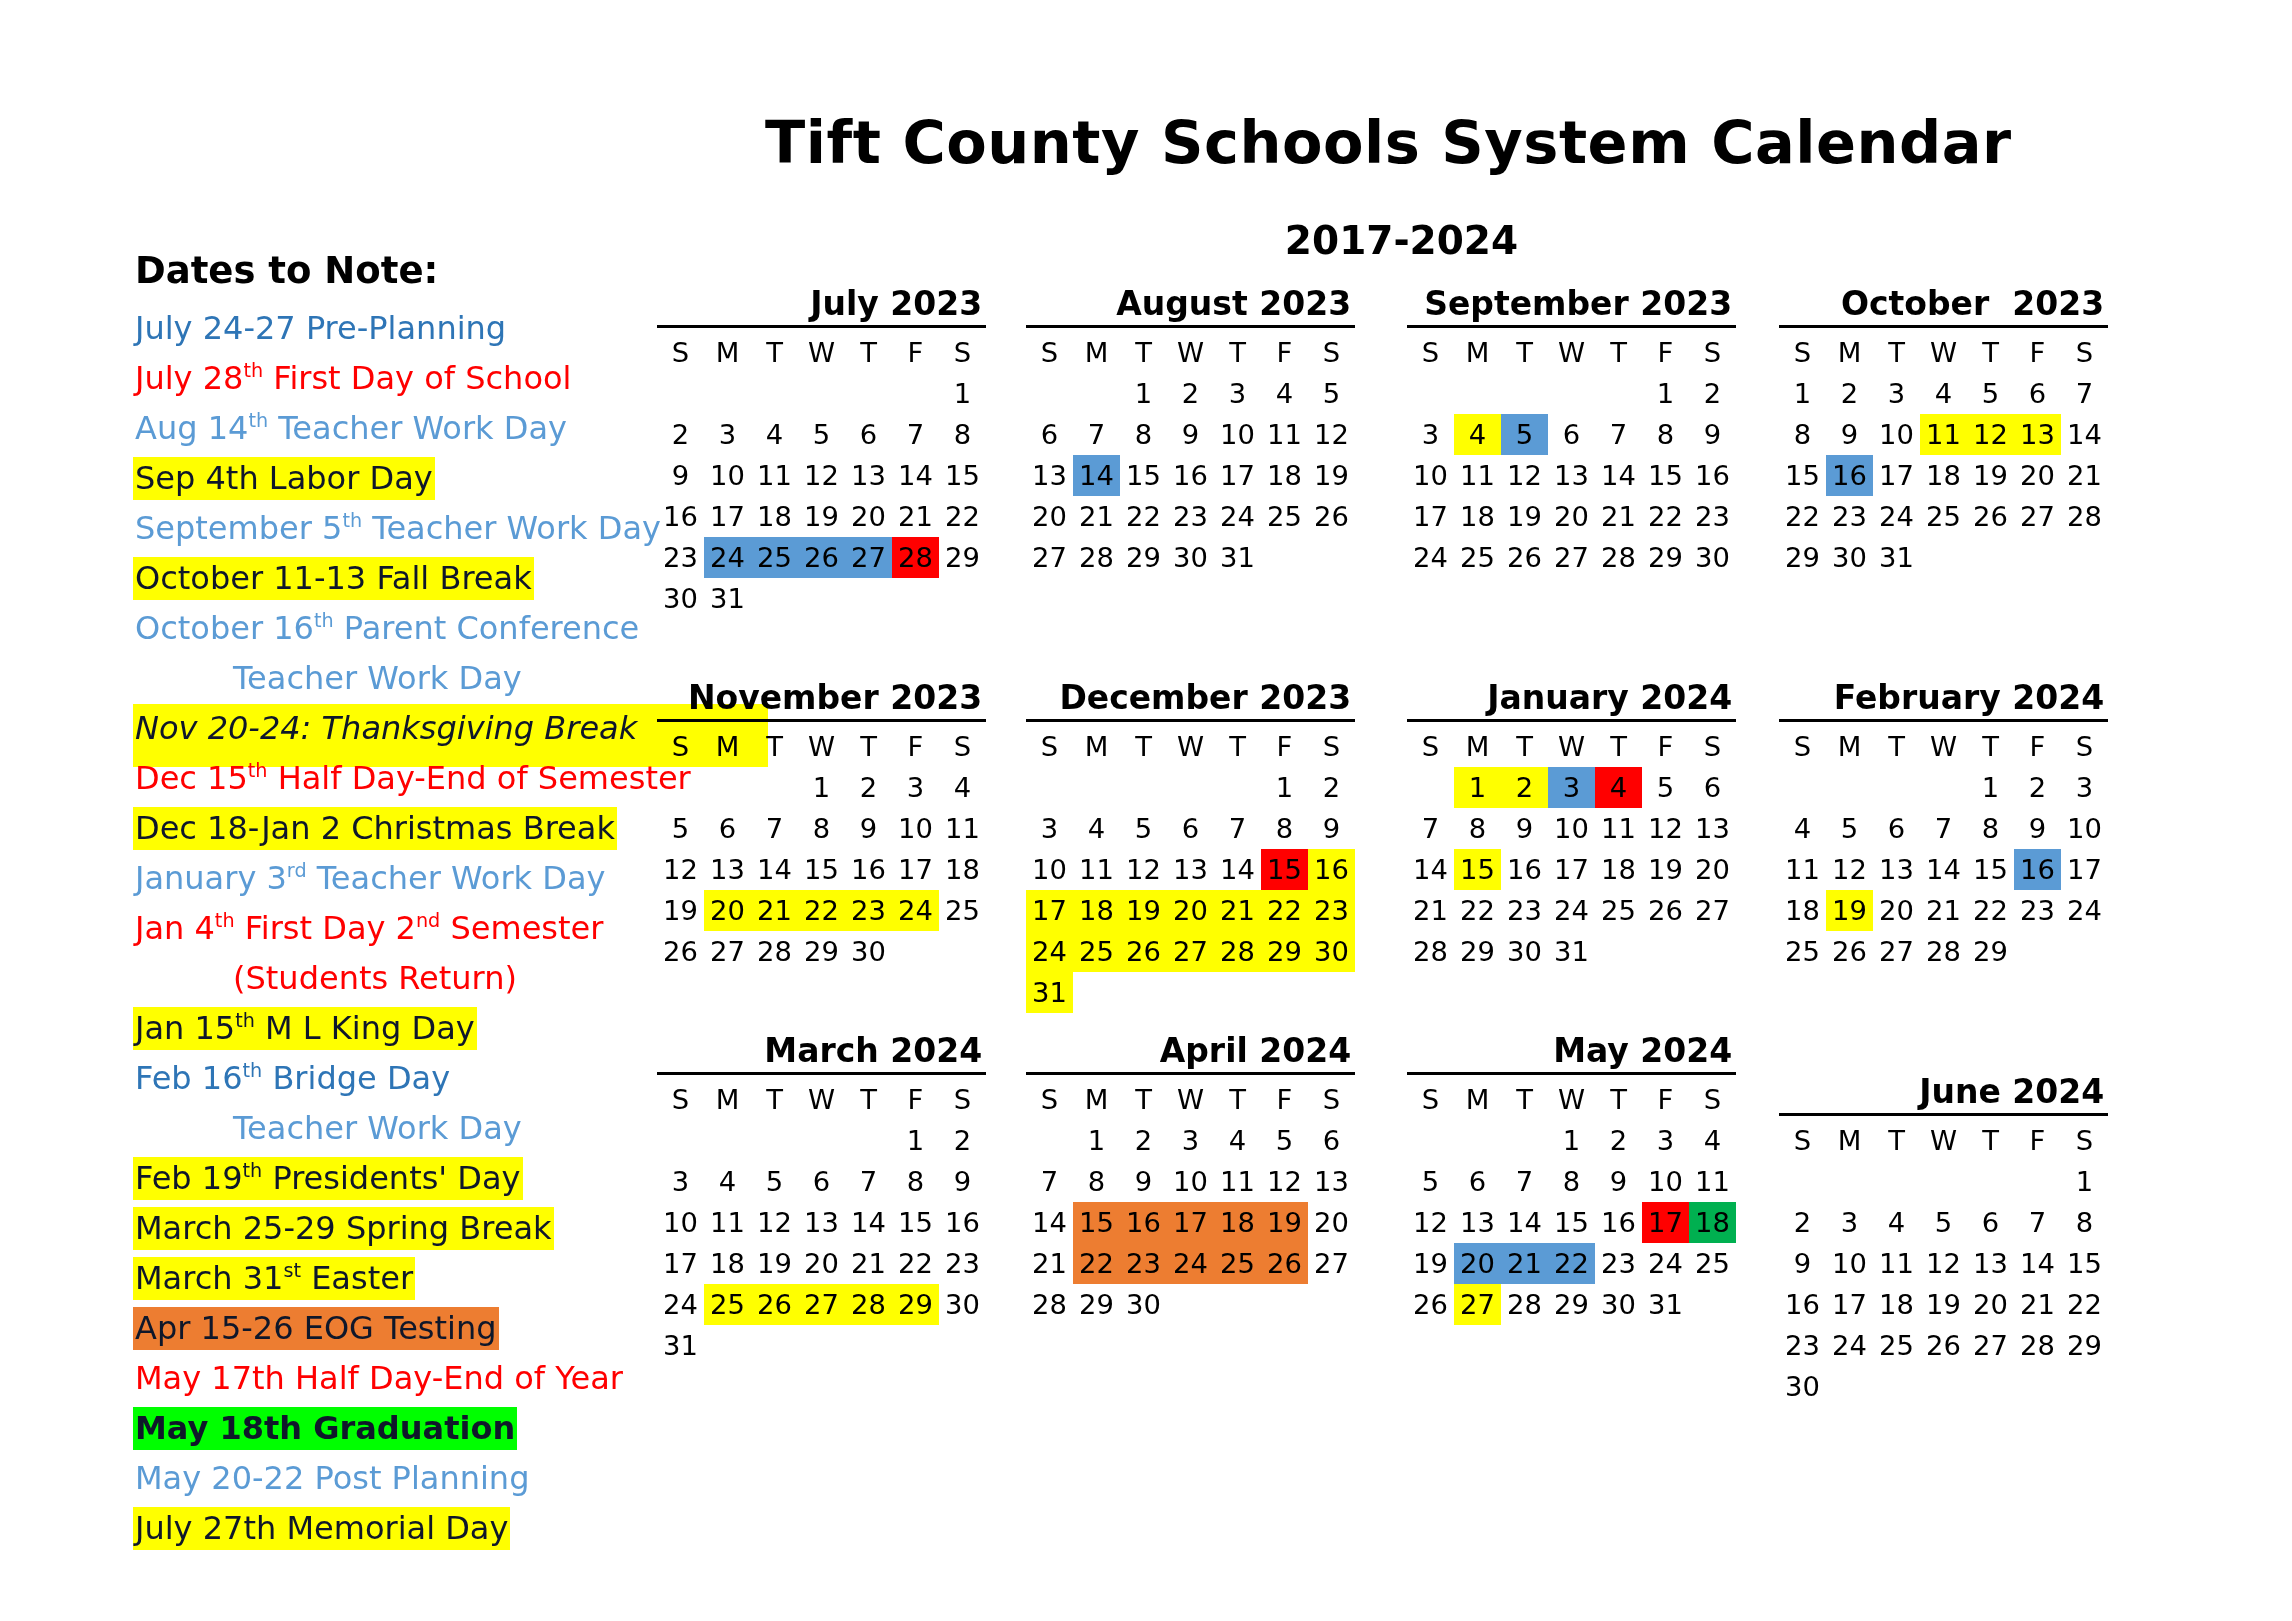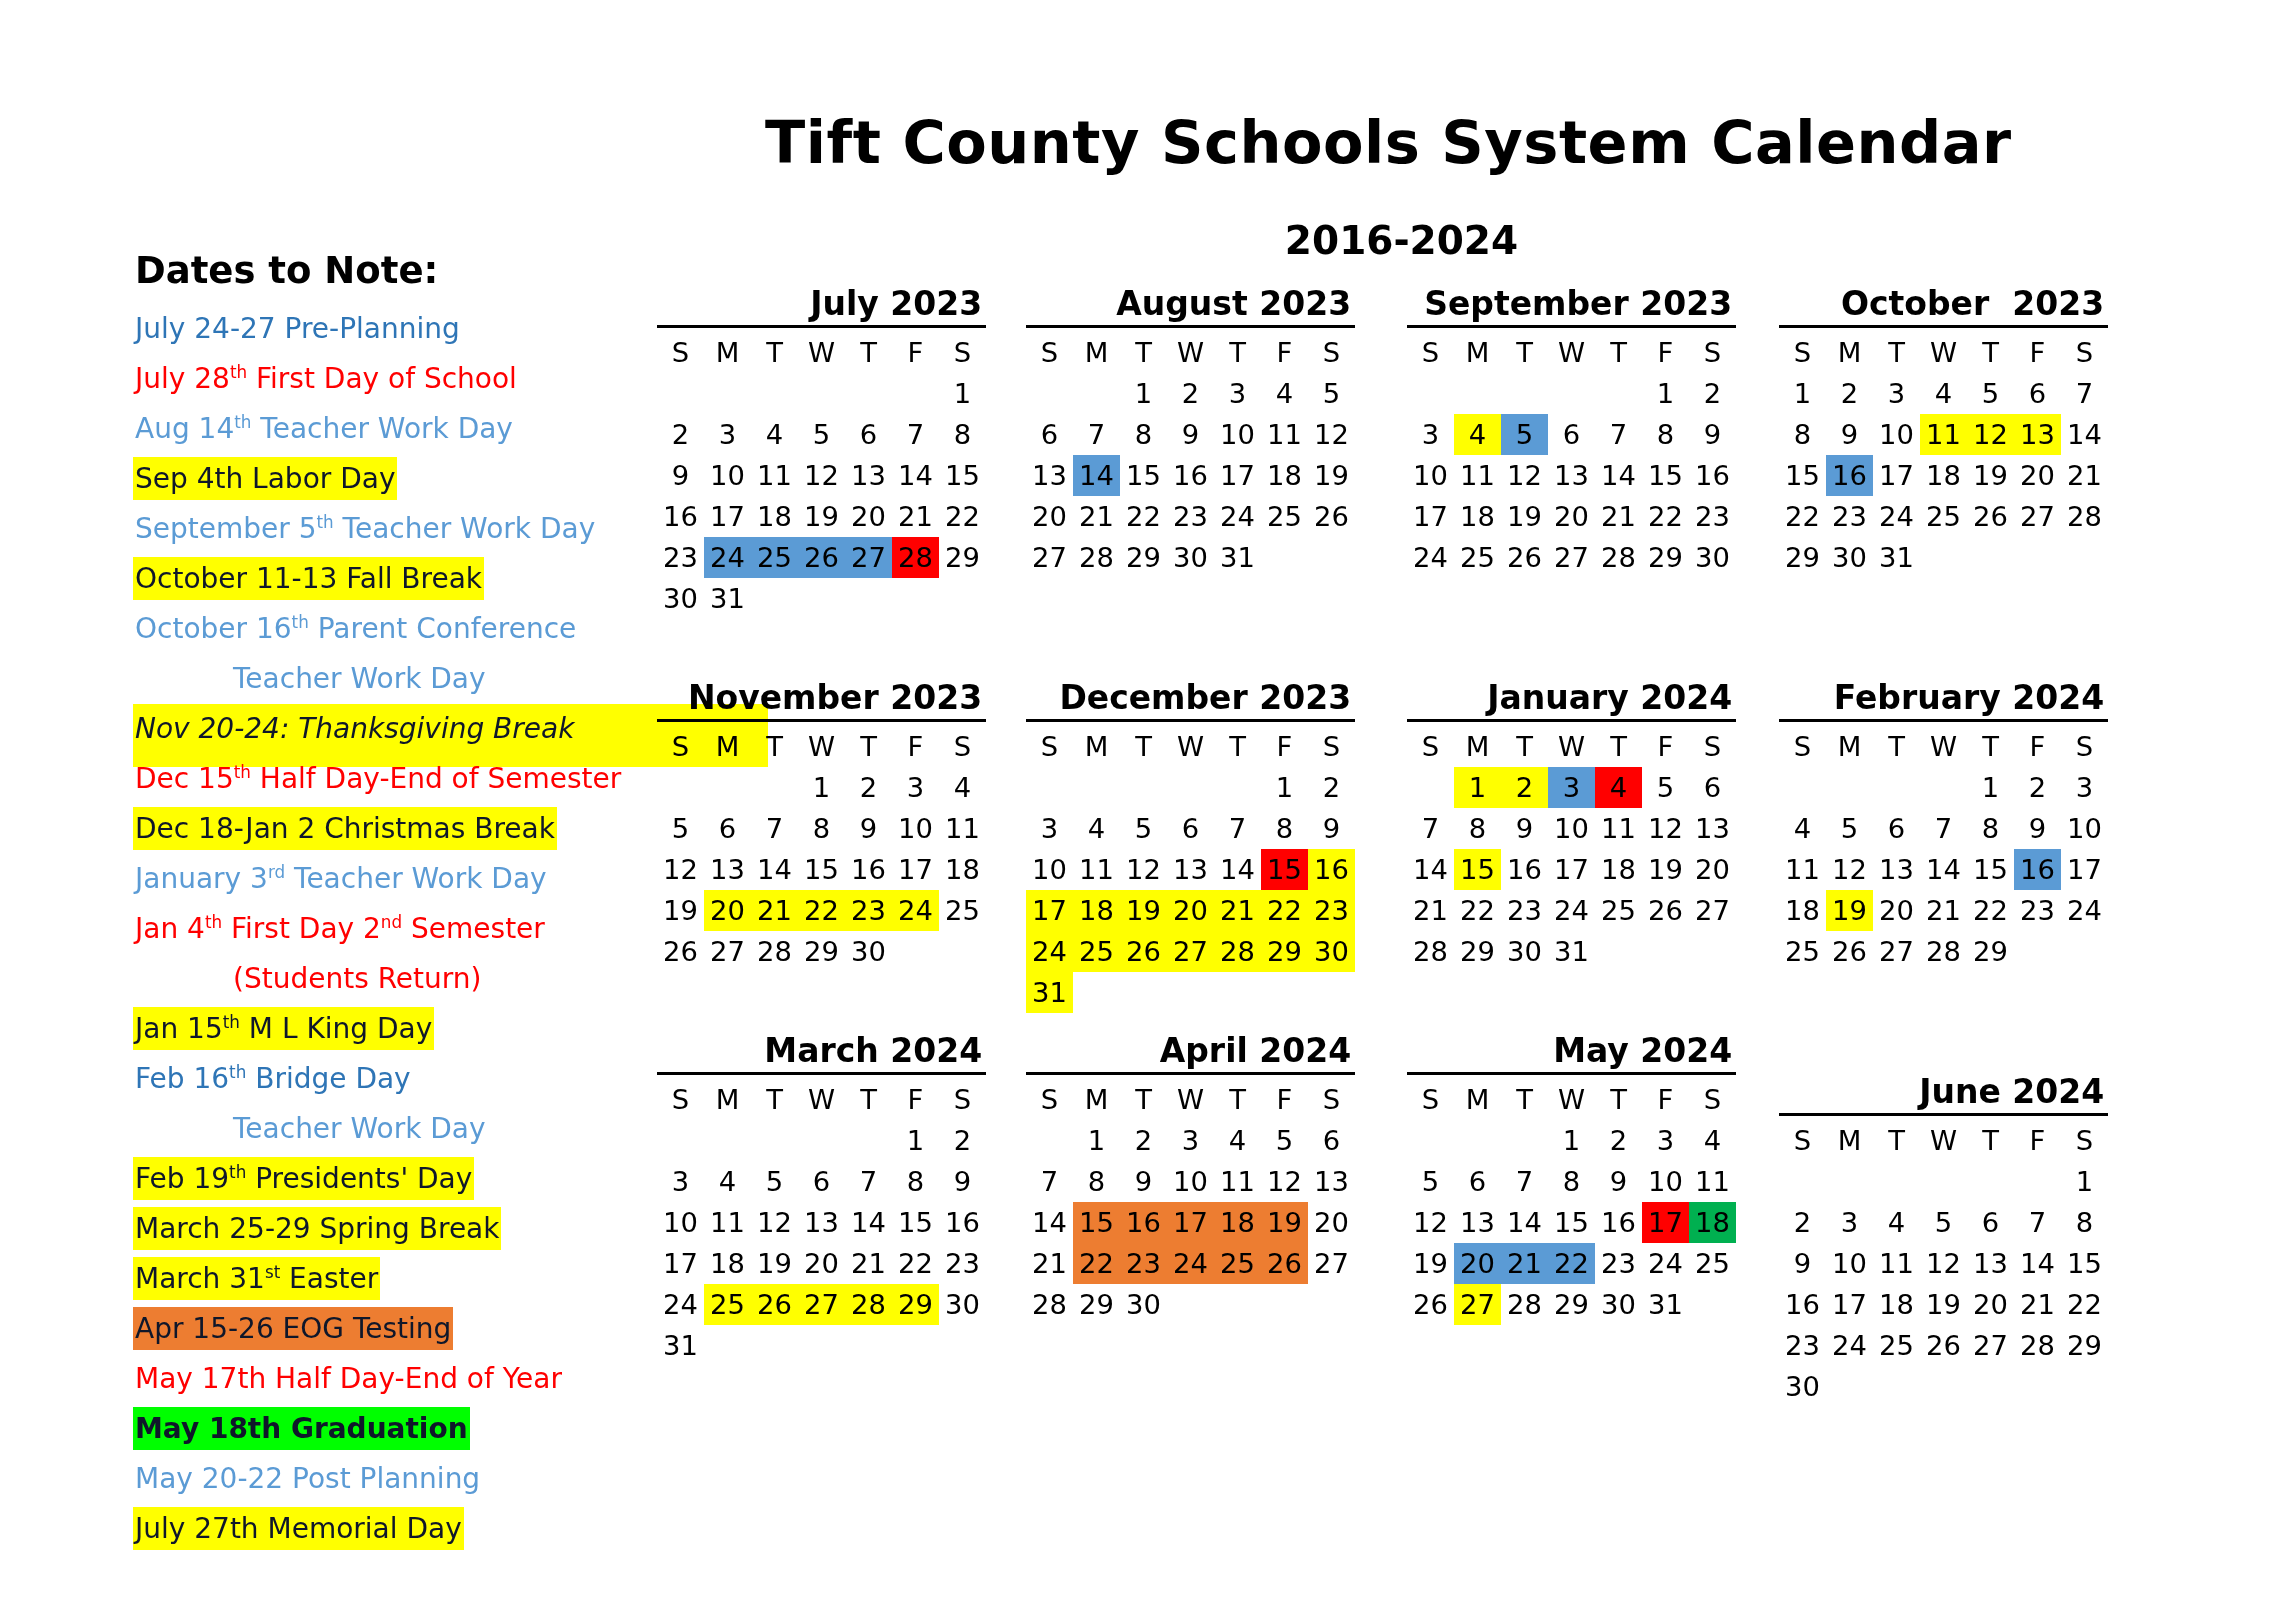--- a/index.html
+++ b/index.html
@@ -4,21 +4,21 @@
 <style>
   html, body { margin:0; padding:0; background:#ffffff; }
   body { width:2293px; height:1621px; position:relative; overflow:hidden;
          font-family:"DejaVu Sans", "Liberation Sans", sans-serif; color:#000; }
   .title { position:absolute; left:765px; top:108px; width:1129px; text-align:center;
            font-size:59px; font-weight:bold; letter-spacing:0.5px; white-space:nowrap; }
   .year { position:absolute; left:1274px; top:218px; width:255px; text-align:center;
           font-size:39px; font-weight:bold; }
   .sidebar { position:absolute; left:133px; top:245px; width:510px; }
   .side-heading { font-size:37px; font-weight:bold; height:59px; line-height:51px; margin-left:2px; }
-  .note { height:50px; line-height:49px; font-size:28px; white-space:nowrap; }
+  .note { height:50px; line-height:49px; font-size:32px; white-space:nowrap; }
   .note span.txt { padding:0 2px 0 2px; }
   .note.hl span.txt { display:inline-block; line-height:43px; }
   .note.indent { padding-left:98px; }
   .note.wide span.txt { display:block; width:631px; line-height:49px; height:63px;font-style:italic; }
   sup { font-size:60%; line-height:0; vertical-align:super; }
   .c-dblue { color:#2E75B6; }
   .c-lblue { color:#5B9BD5; }
   .c-red { color:#FF0000; }
   .c-black { color:#0f172a; }
   .bg-yellow { background:#FFFF00; }
@@ -34,21 +34,21 @@
   .day.yellow { background:#FFFF00; }
   .day.blue { background:#5B9BD5; }
   .day.red { background:#FF0000; }
   .day.orange { background:#ED7D31; }
   .day.green { background:#00B050; }
 </style>
 </head>
 <body>
 
 <div class="title">Tift County Schools System Calendar</div>
-<div class="year">2016-2024</div>
+<div class="year">2017-2024</div>
 
 <div class="sidebar">
   <div class="side-heading">Dates to Note:</div>
   <div id="notes">
       <div class="note"><span class="txt c-dblue">July 24-27 Pre-Planning</span></div>
       <div class="note"><span class="txt c-red">July 28<sup>th</sup> First Day of School</span></div>
       <div class="note"><span class="txt c-lblue">Aug 14<sup>th</sup> Teacher Work Day</span></div>
       <div class="note hl"><span class="txt c-black bg-yellow">Sep 4th Labor Day</span></div>
       <div class="note"><span class="txt c-lblue">September 5<sup>th</sup> Teacher Work Day</span></div>
       <div class="note hl"><span class="txt c-black bg-yellow">October 11-13 Fall Break</span></div>

